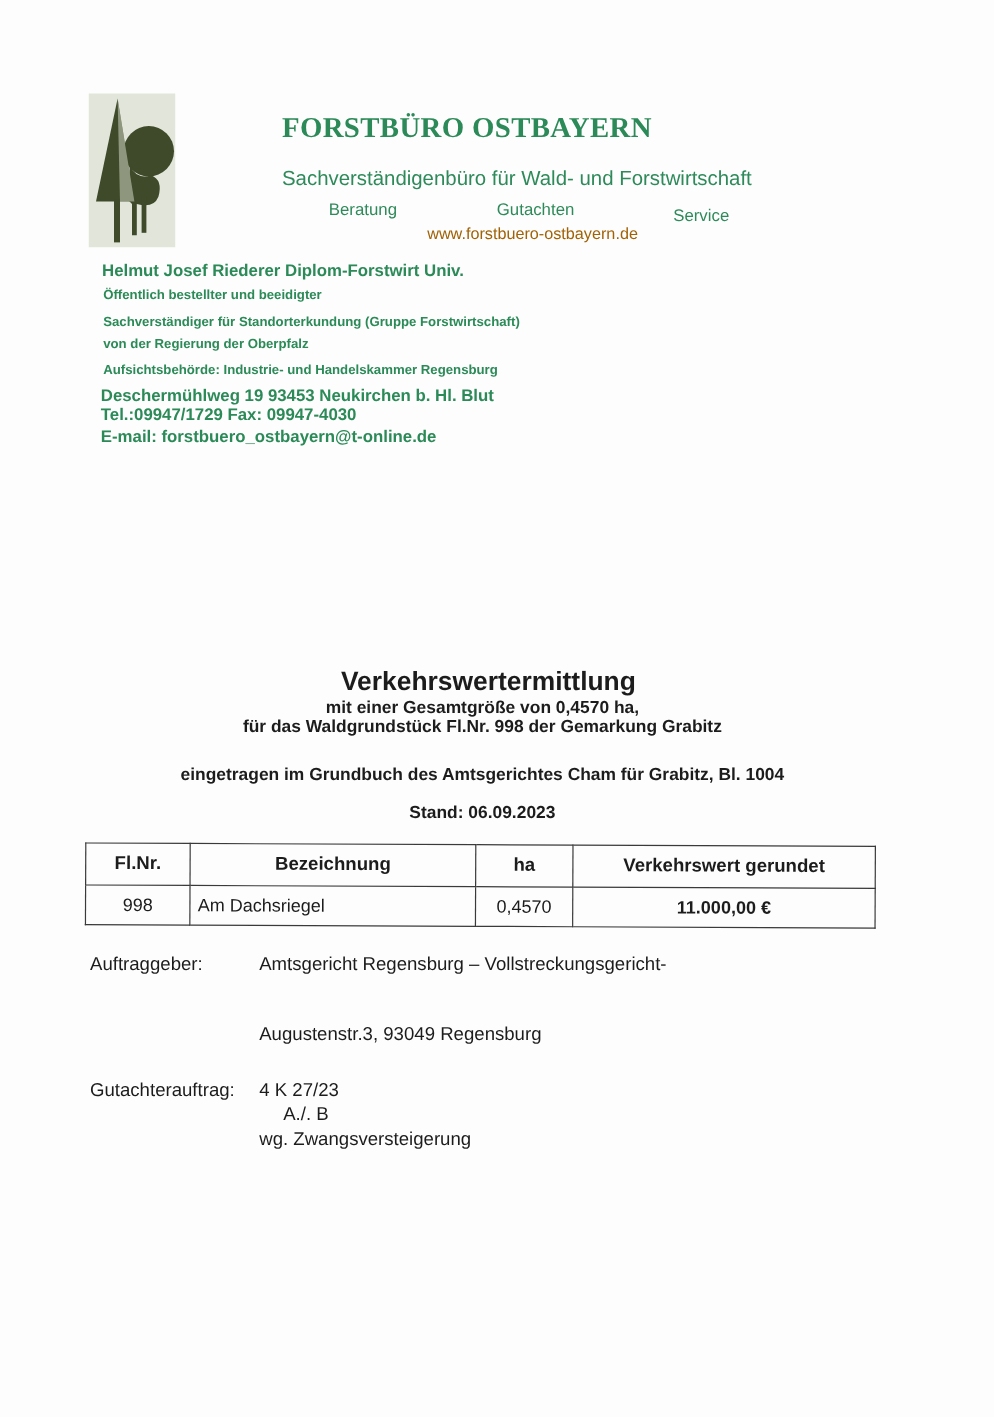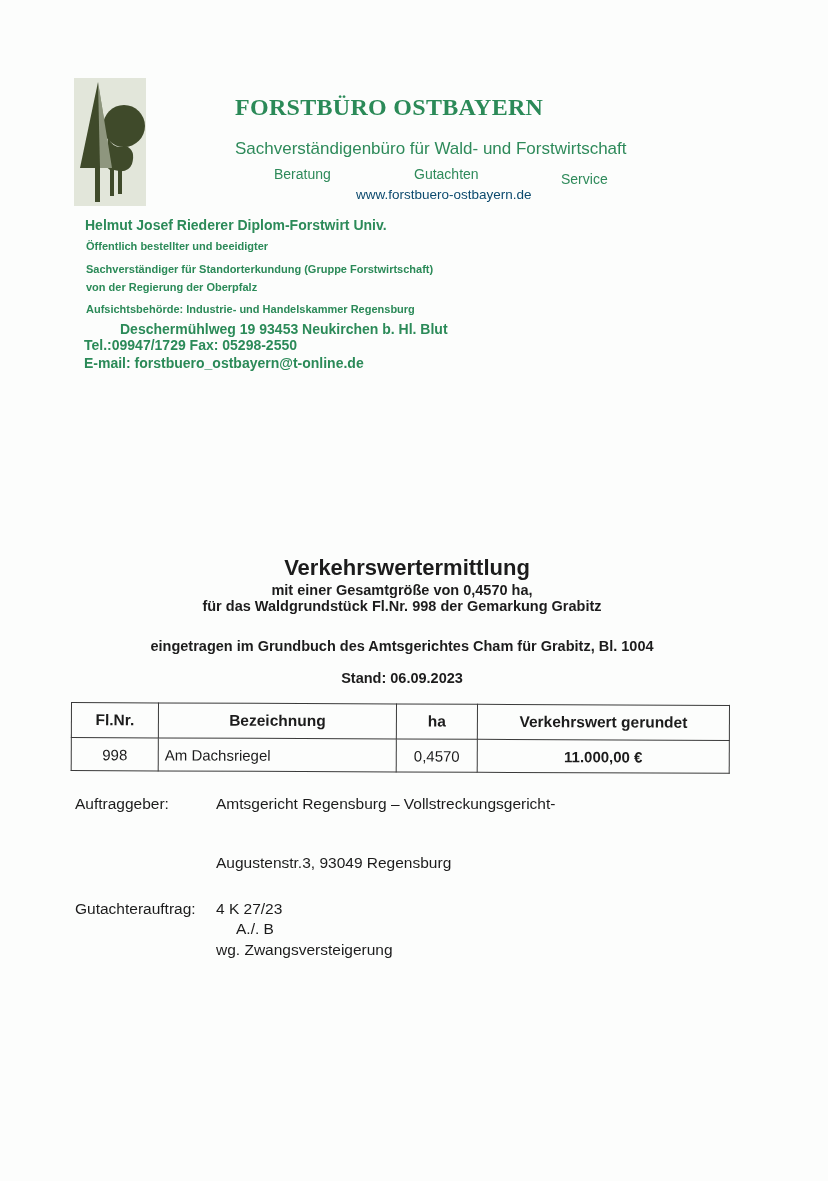--- a/index.html
+++ b/index.html
@@ -16,30 +16,30 @@
     
     .logo { position: absolute; left: 74px; top: 78px; width: 72px; height: 128px; background: #e4e8dc; }
     .logo svg { display: block; }
 
     .firm-name { left: 235px; top: 94px; font-family: "Liberation Serif", serif; font-weight: bold; font-size: 24px; color: #2b8a58; letter-spacing: 0.3px; }
     .firm-sub { left: 235px; top: 139px; font-size: 17px; color: #2e8a5a; }
     .svc { top: 166px; font-size: 14px; color: #2e8a5a; }
     .svc-1 { left: 274px; }
     .svc-2 { left: 414px; }
     .svc-3 { left: 561px; top: 171px; }
-    .web { left: 356px; top: 187px; font-size: 13.5px; color: #0c4a6e; }
+    .web { left: 356px; top: 187px; font-size: 13.5px; color: #a16207; }
 
     .person { left: 85px; top: 217px; font-size: 14px; font-weight: bold; color: #2b8a58; }
     .small-g { left: 86px; font-size: 11px; font-weight: bold; color: #2b8a58; }
     .line1 { top: 240px; }
     .line2 { top: 263px; }
     .line3 { top: 281px; }
     .line4 { top: 303px; text-align: center; }
     .addr { left: 84px; font-size: 14px; font-weight: bold; color: #2b8a58; }
-    .addr1 { top: 321px; margin-left: 36px; }
+    .addr1 { top: 321px; }
     .addr2 { top: 337px; }
     .addr3 { top: 355px; }
 
     
     .title { left: 0; width: 814px; text-align: center; top: 555px; font-size: 22px; font-weight: bold; color: #1c1c1c; }
     .desc { left: 0; width: 804px; text-align: center; font-size: 14.5px; font-weight: bold; color: #1c1c1c; }
     .desc1 { top: 598px; }
     .desc2 { top: 582px; }
     .desc3 { top: 638px; text-align: center; }
     .stand { left: 0; width: 804px; text-align: center; top: 670px; font-size: 14.5px; font-weight: bold; color: #1c1c1c; }
@@ -91,21 +91,21 @@
 <div class="abs svc svc-2">Gutachten</div>
 <div class="abs svc svc-3">Service</div>
 <div class="abs web">www.forstbuero-ostbayern.de</div>
 
 <div class="abs person">Helmut Josef Riederer  Diplom-Forstwirt Univ.</div>
 <div class="abs small-g line1">Öffentlich bestellter und beeidigter</div>
 <div class="abs small-g line2">Sachverständiger für Standorterkundung  (Gruppe Forstwirtschaft)</div>
 <div class="abs small-g line3">von der Regierung der Oberpfalz</div>
 <div class="abs small-g line4">Aufsichtsbehörde: Industrie- und Handelskammer Regensburg</div>
 <div class="abs addr addr1">Deschermühlweg 19   93453 Neukirchen b. Hl. Blut</div>
-<div class="abs addr addr2">Tel.:09947/1729 Fax: 05298-2550</div>
+<div class="abs addr addr2">Tel.:09947/1729 Fax: 09947-4030</div>
 <div class="abs addr addr3">E-mail: forstbuero_ostbayern@t-online.de</div>
 
 <div class="abs title">Verkehrswertermittlung</div>
 <div class="abs desc desc1">für das Waldgrundstück Fl.Nr. 998 der Gemarkung Grabitz</div>
 <div class="abs desc desc2">mit einer Gesamtgröße von 0,4570 ha,</div>
 <div class="abs desc desc3">eingetragen im Grundbuch des Amtsgerichtes Cham für Grabitz, Bl. 1004</div>
 <div class="abs stand">Stand: 06.09.2023</div>
 
 <table class="tbl">
   <tbody>

